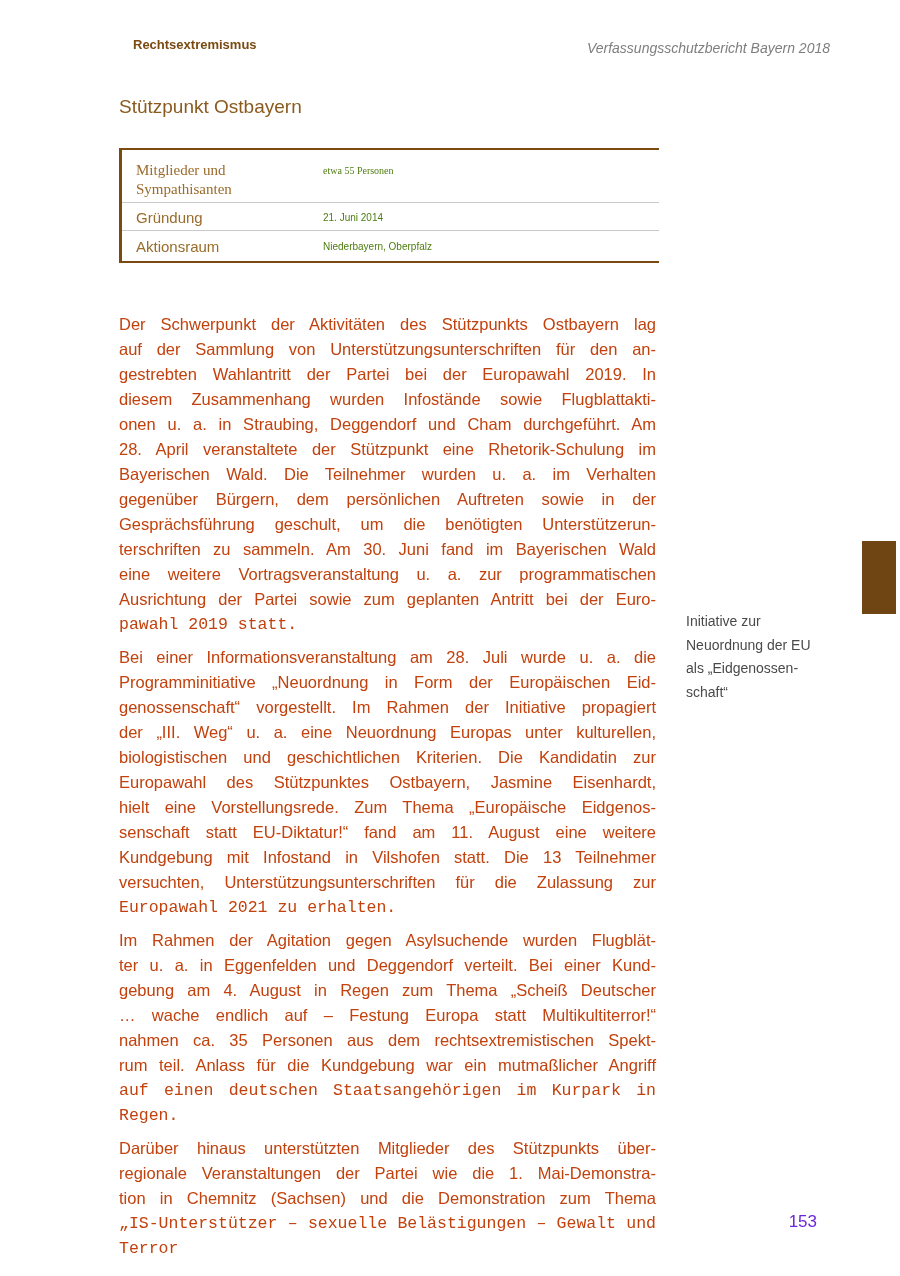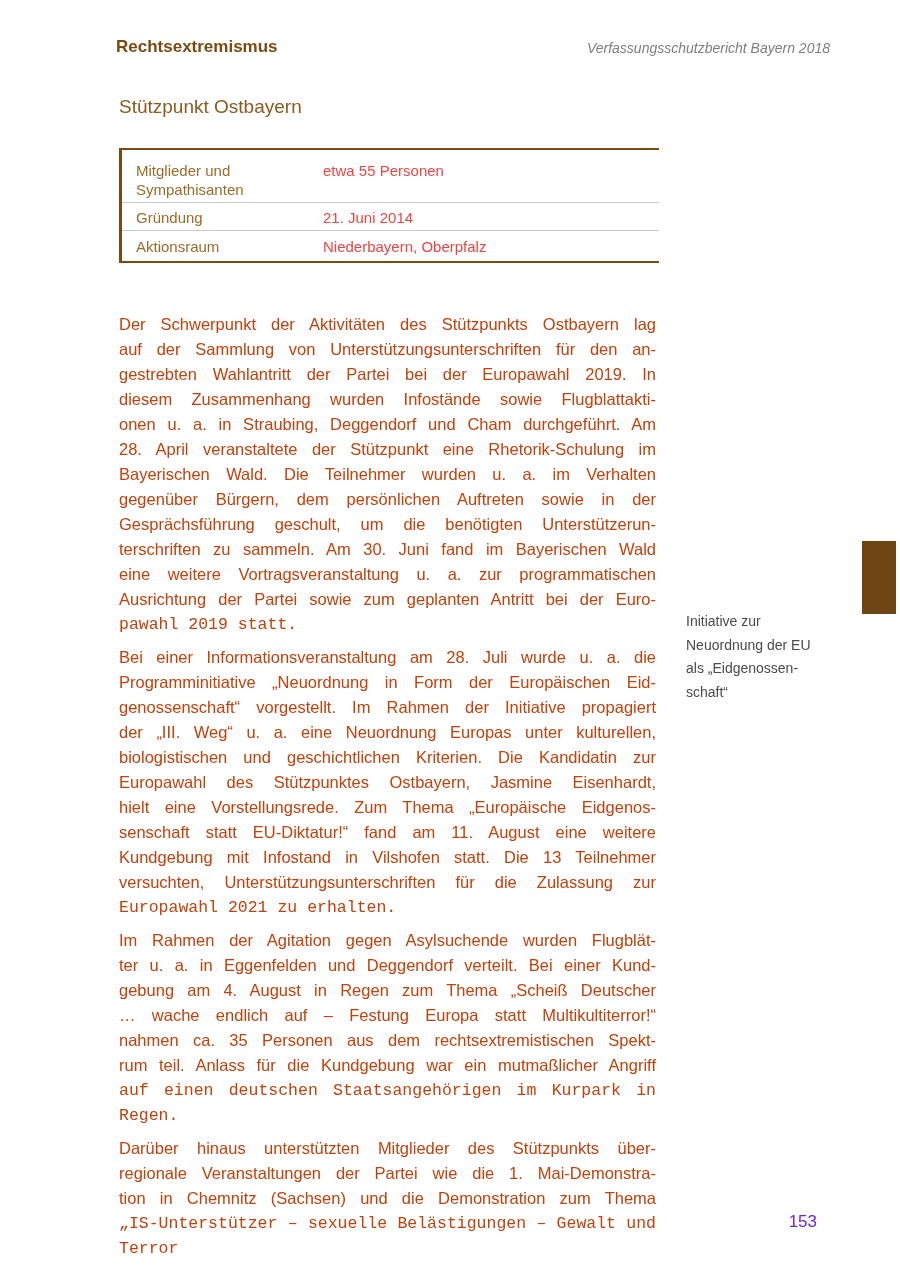--- a/index.html
+++ b/index.html
@@ -3,35 +3,35 @@
 <meta charset="utf-8">
 <style>
   html,body { margin:0; padding:0; }
   body {
     width:900px; height:1276px;
     background:#ffffff;
     font-family:"Liberation Sans", sans-serif;
     position:relative;
     overflow:hidden;
   }
-  .hdr-left  { position:absolute; left:116px; top:37px;  font-size:17px; font-weight:bold; color:#7B4A10; }
+  .hdr-left  { position:absolute; left:133px; top:37px;  font-size:13px; font-weight:bold; color:#7B4A10; }
   .hdr-right { position:absolute; right:70px; top:40px;  font-size:14px; color:#7E7E7E;font-style:italic; }
   .title     { position:absolute; left:119px; top:96px;  font-size:19px; color:#8A5A1E; }
 
   .infobox {
     position:absolute; left:119px; top:148px; width:537px;
     border-top:2px solid #7B4A10;
     border-bottom:2px solid #7B4A10;
     border-left:3px solid #7B4A10;
   }
   .irow { display:flex; }
   .irow + .irow { border-top:1px solid #C9C9C9;align-items:center; }
   .ilabel { width:181px; padding:5px 6px 3px 14px; font-size:15px; line-height:19px; color:#9A6B2B; }
-  .ivalue { flex:1; padding:5px 0 3px 0; font-size:15px; line-height:19px; color:#ef4444; }
-  .irow.first .ilabel, .irow.first .ivalue { padding-top:11px; padding-bottom:3px; }
+  .ivalue { flex:1; padding:5px 0 3px 0; font-size:10px; line-height:19px; color:#4d7c0f; }
+  .irow.first .ilabel, .irow.first .ivalue { padding-top:11px; padding-bottom:3px;font-family:Liberation Serif, serif; }
   .irow.last  .ilabel, .irow.last  .ivalue { padding-top:6px;  padding-bottom:5px; }
 
   .bodytext {
     position:absolute; left:119px; top:279px; width:537px;
     font-size:16.5px; line-height:25px; color:#c2410c;margin-top:33px;
   }
   .para { margin-bottom:8px; }
   .pline { text-align:justify; text-align-last:justify; }
   .pline.lastline { text-align-last:left;font-family:Liberation Mono, monospace; }
 

